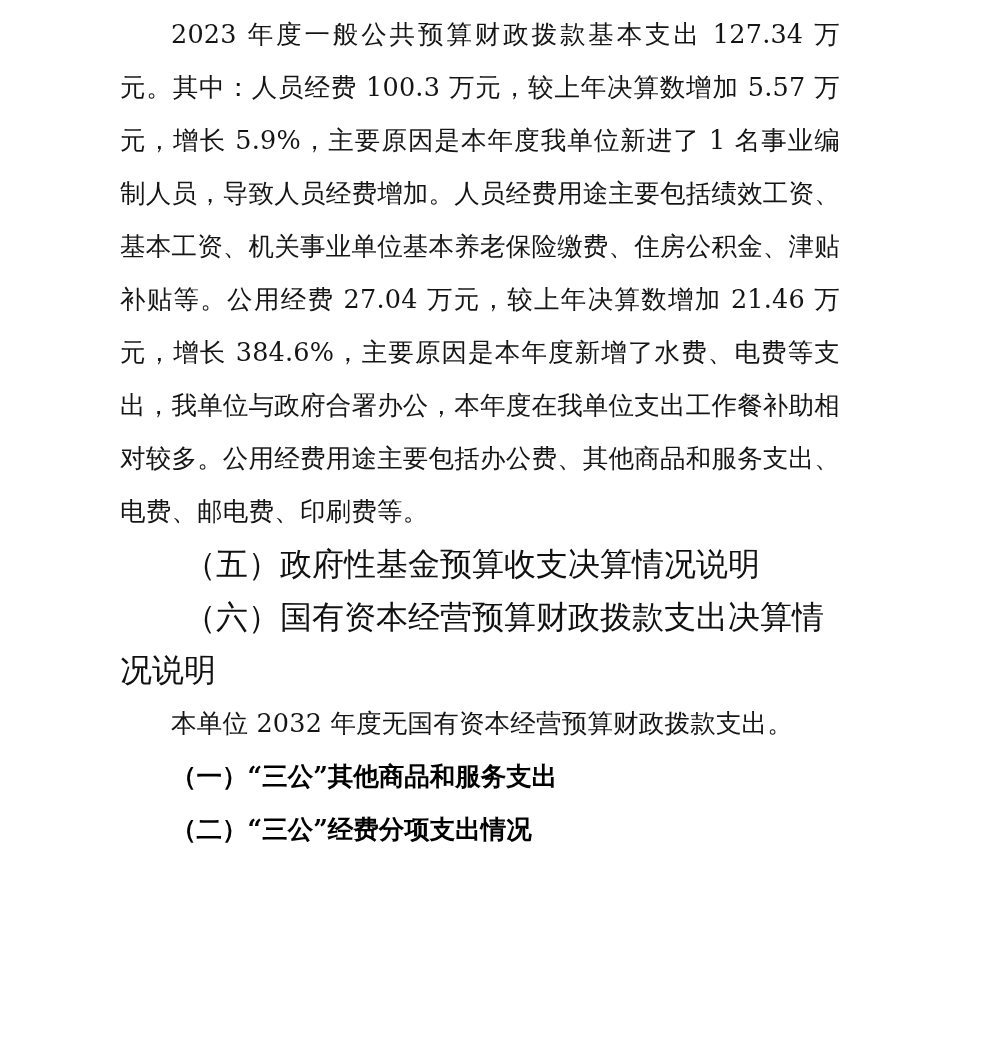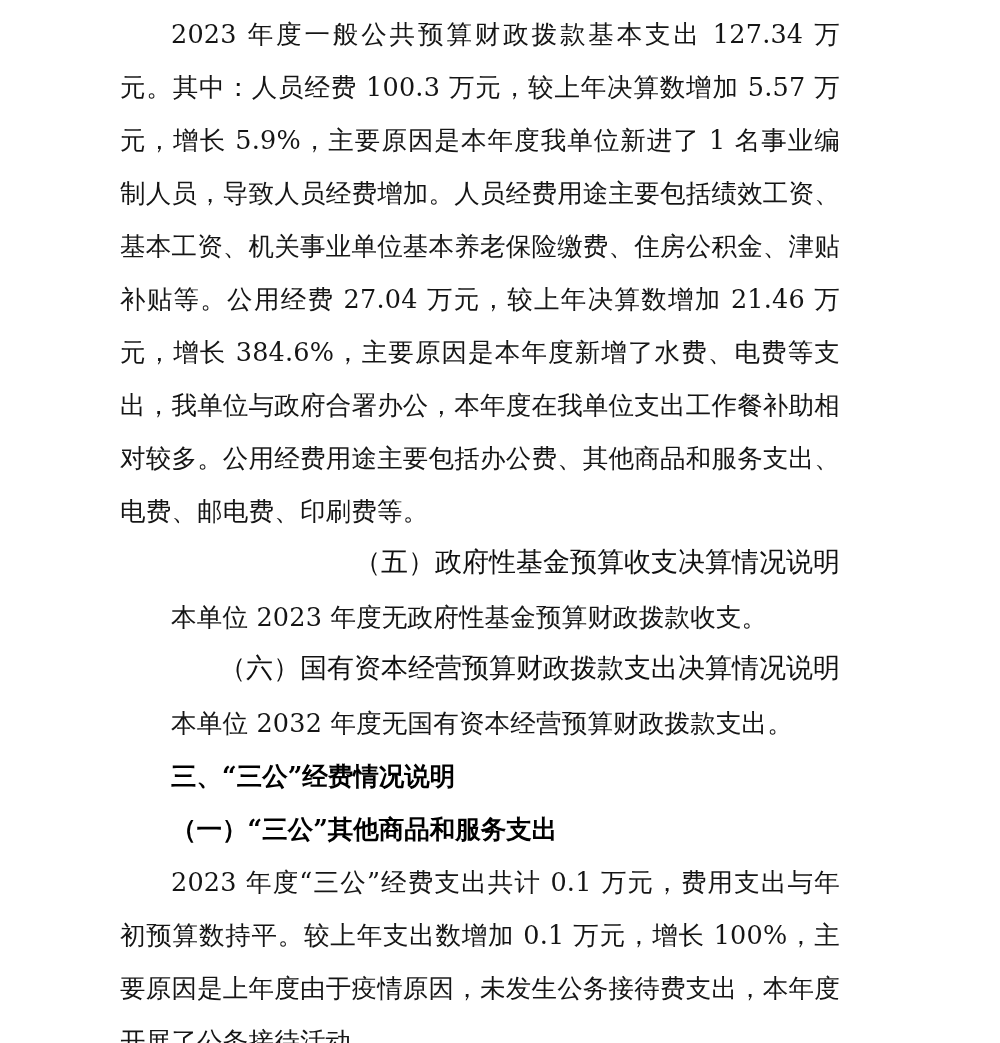--- a/index.html
+++ b/index.html
@@ -29,27 +29,26 @@
     text-indent: 2em;
     margin: 0;
     letter-spacing: 0.2px;
     word-break: break-all;
     color: #151515;
   }
   .para-body {
     text-indent: 2em;
   }
   .heading-sub {
-    font-size: 27px;
+    font-size: 32px;
     line-height: 53px;
     margin: 0;
     text-indent: 2em;
-    font-family: Liberation Mono, monospace;
+    font-family: Liberation Sans, sans-serif;
     color: #111111;
-    text-align: right;
   }
   .heading-main {
     font-size: 25.5px;
     line-height: 53px;
     margin: 0;
     text-indent: 2em;
     font-weight: bold;
     color: #000000;
   }
   .heading-bold-sub {
@@ -64,27 +63,24 @@
 </style>
 </head>
 <body>
 
 <div class="page">
 
   <p class="para">2023 年度一般公共预算财政拨款基本支出 127.34 万元。其中：人员经费 100.3 万元，较上年决算数增加 5.57 万元，增长 5.9%，主要原因是本年度我单位新进了 1 名事业编制人员，导致人员经费增加。人员经费用途主要包括绩效工资、基本工资、机关事业单位基本养老保险缴费、住房公积金、津贴补贴等。公用经费 27.04 万元，较上年决算数增加 21.46 万元，增长 384.6%，主要原因是本年度新增了水费、电费等支出，我单位与政府合署办公，本年度在我单位支出工作餐补助相对较多。公用经费用途主要包括办公费、其他商品和服务支出、电费、邮电费、印刷费等。</p>
 
   <p class="heading-sub">（五）政府性基金预算收支决算情况说明</p>
 
-  <p class="para para-body">本单位 2023 年度无政府性基金预算财政拨款收支。</p>
 
   <p class="heading-sub">（六）国有资本经营预算财政拨款支出决算情况说明</p>
 
   <p class="para para-body">本单位 2032 年度无国有资本经营预算财政拨款支出。</p>
 
-  <p class="heading-main">三、“三公”经费情况说明</p>
 
   <p class="heading-bold-sub">（一）“三公”其他商品和服务支出</p>
 
-  <p class="para para-body">2023 年度“三公”经费支出共计 0.1 万元，费用支出与年初预算数持平。较上年支出数增加 0.1 万元，增长 100%，主要原因是上年度由于疫情原因，未发生公务接待费支出，本年度开展了公务接待活动。</p>
 
   <p class="heading-bold-sub">（二）“三公”经费分项支出情况</p>
 
 </div>
 
 </body></html>

